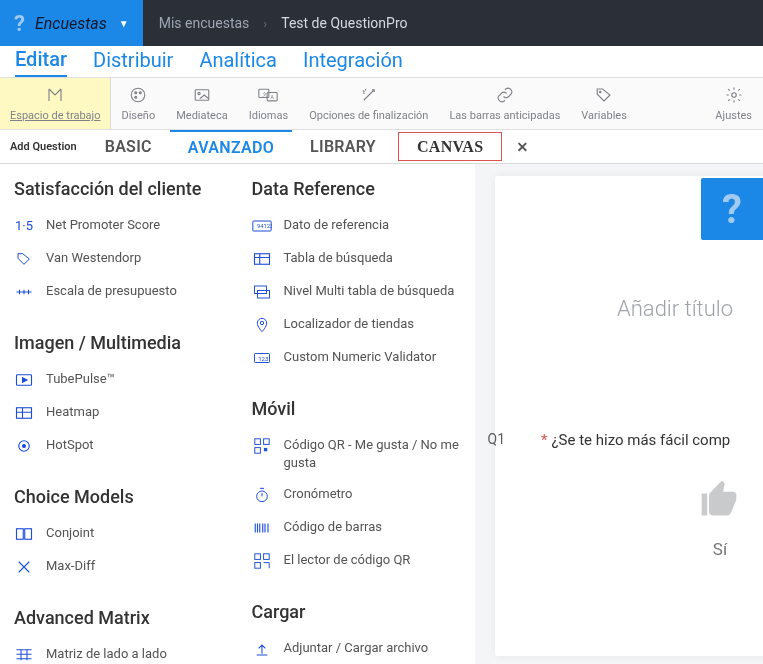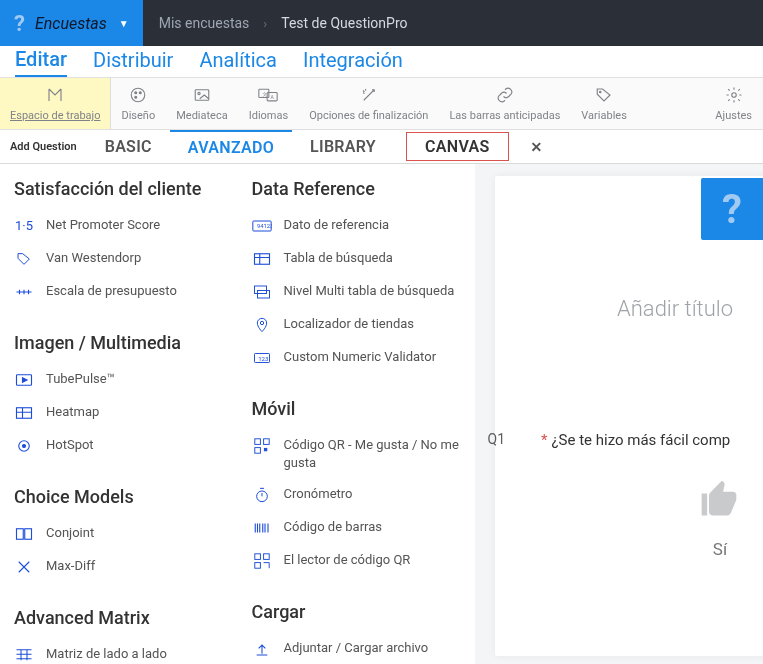--- a/index.html
+++ b/index.html
@@ -25,21 +25,21 @@
   .toolbar .tb-item { display:flex; flex-direction:column; align-items:center; justify-content:center; gap:4px; padding: 0 10px; height:100%; color:#808289; font-size:11px; border-right: 1px solid transparent;}
   .toolbar .tb-item.selected { background:#fef9c3; border-right:1px solid #ddd;text-decoration:underline;}
   .toolbar .tb-icon { height:20px; display:flex; align-items:center; justify-content:center; color:#808289;}
   .toolbar .spacer { flex:1; }
   
   
   .tabsrow { height: 34px; display: flex; align-items: stretch; border-bottom: 1px solid #d9d9d9; }
   .tabsrow .addq { display:flex; align-items:center; padding:0 10px; font-weight:600; font-size:11px; color:#333; }
   .tabsrow .tab { display:flex; align-items:center; padding:0 18px; font-size:16px; font-weight:600; color:#555; cursor:pointer; letter-spacing:0.3px;}
   .tabsrow .tab.active { color:#1b87e6; border-top:2px solid #1b87e6; background:#fff;}
-  .tabsrow .tab.boxed { border:1px solid #d9534f; color:#333; margin:2px 12px; }
+  .tabsrow .tab.boxed { border:1px solid #d9534f; color:#333; margin:2px 4px;font-family:Liberation Serif, serif; }
   .tabsrow .close { display:flex; align-items:center; padding:0 10px; color:#555; font-weight:bold; cursor:pointer; }
   .panels { display:flex; height: calc(664px - 46px - 32px - 52px - 34px); position:relative;}
   
   
   .catpanel { width: 475px; background:#fff; display:flex; overflow:hidden; }
   .col { flex:1; padding: 14px 8px 14px 14px; overflow-y:auto; }
   .col h4 { font-size: 18px; font-weight:500; color:#333; margin: 0 0 10px 0; }
   .col h4.mt { margin-top: 24px; }
   .row { display:flex; align-items:flex-start; gap:12px; padding:7px 0; cursor:pointer; color:#545454; font-size:13px; line-height:1.35;}
   .row .ic { width:20px; min-width:20px; height:18px; display:flex; align-items:center; justify-content:center; color:#1d4ed8; margin-top:1px;}

